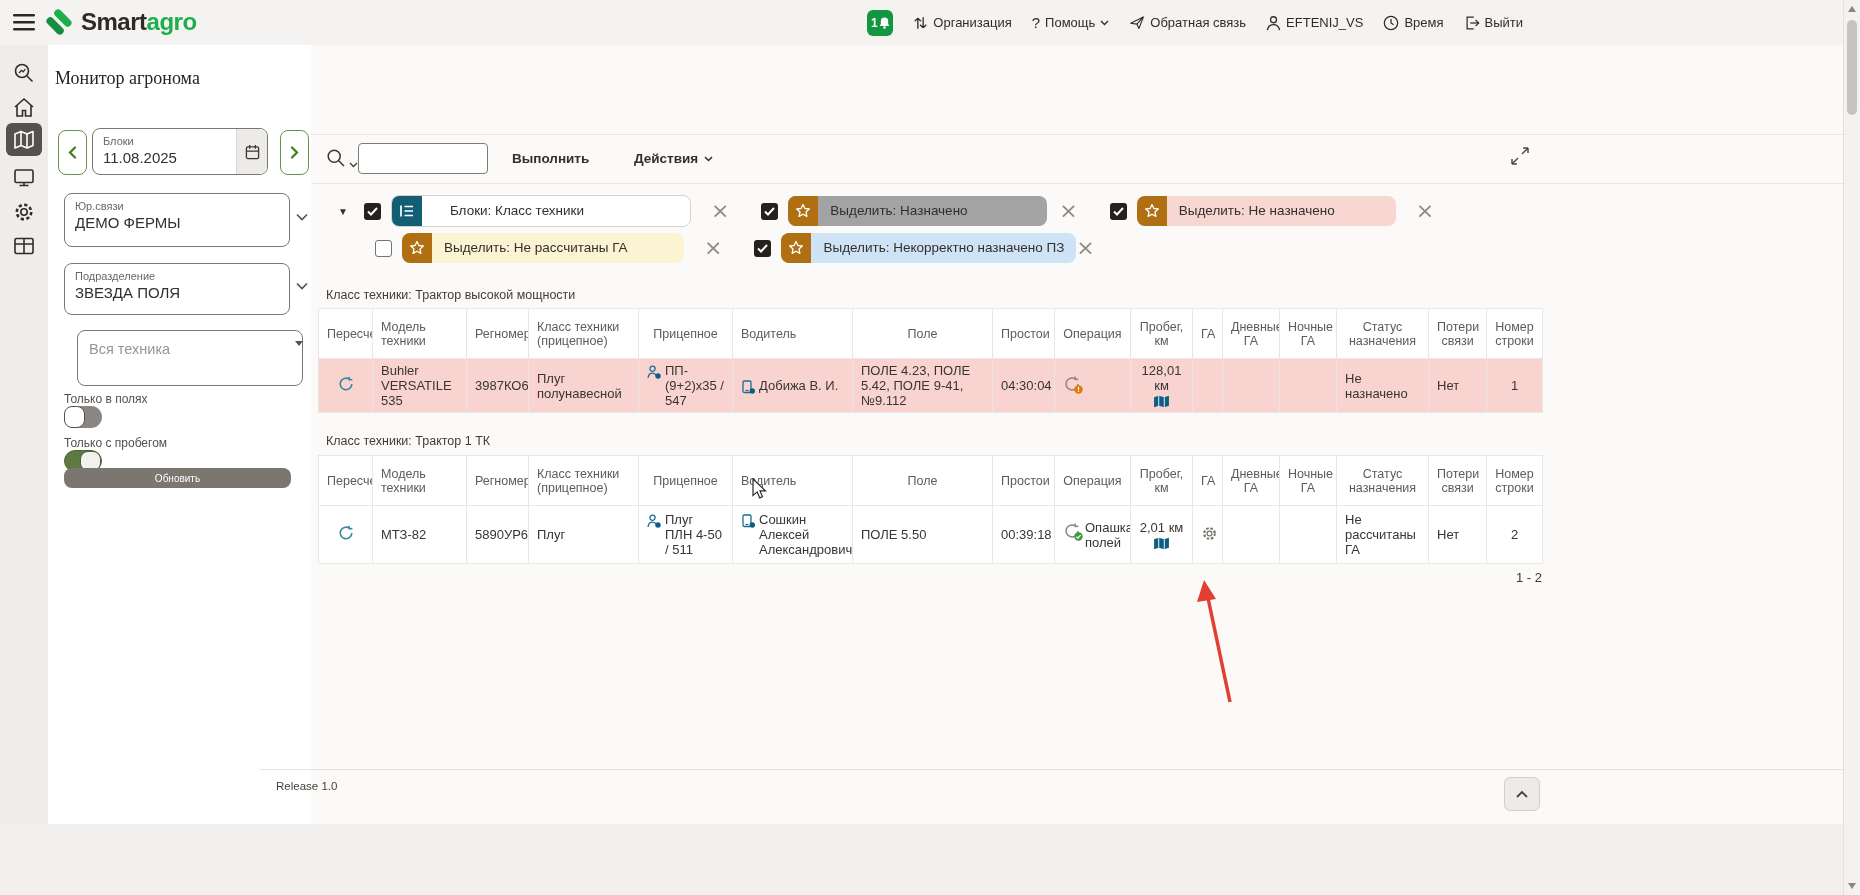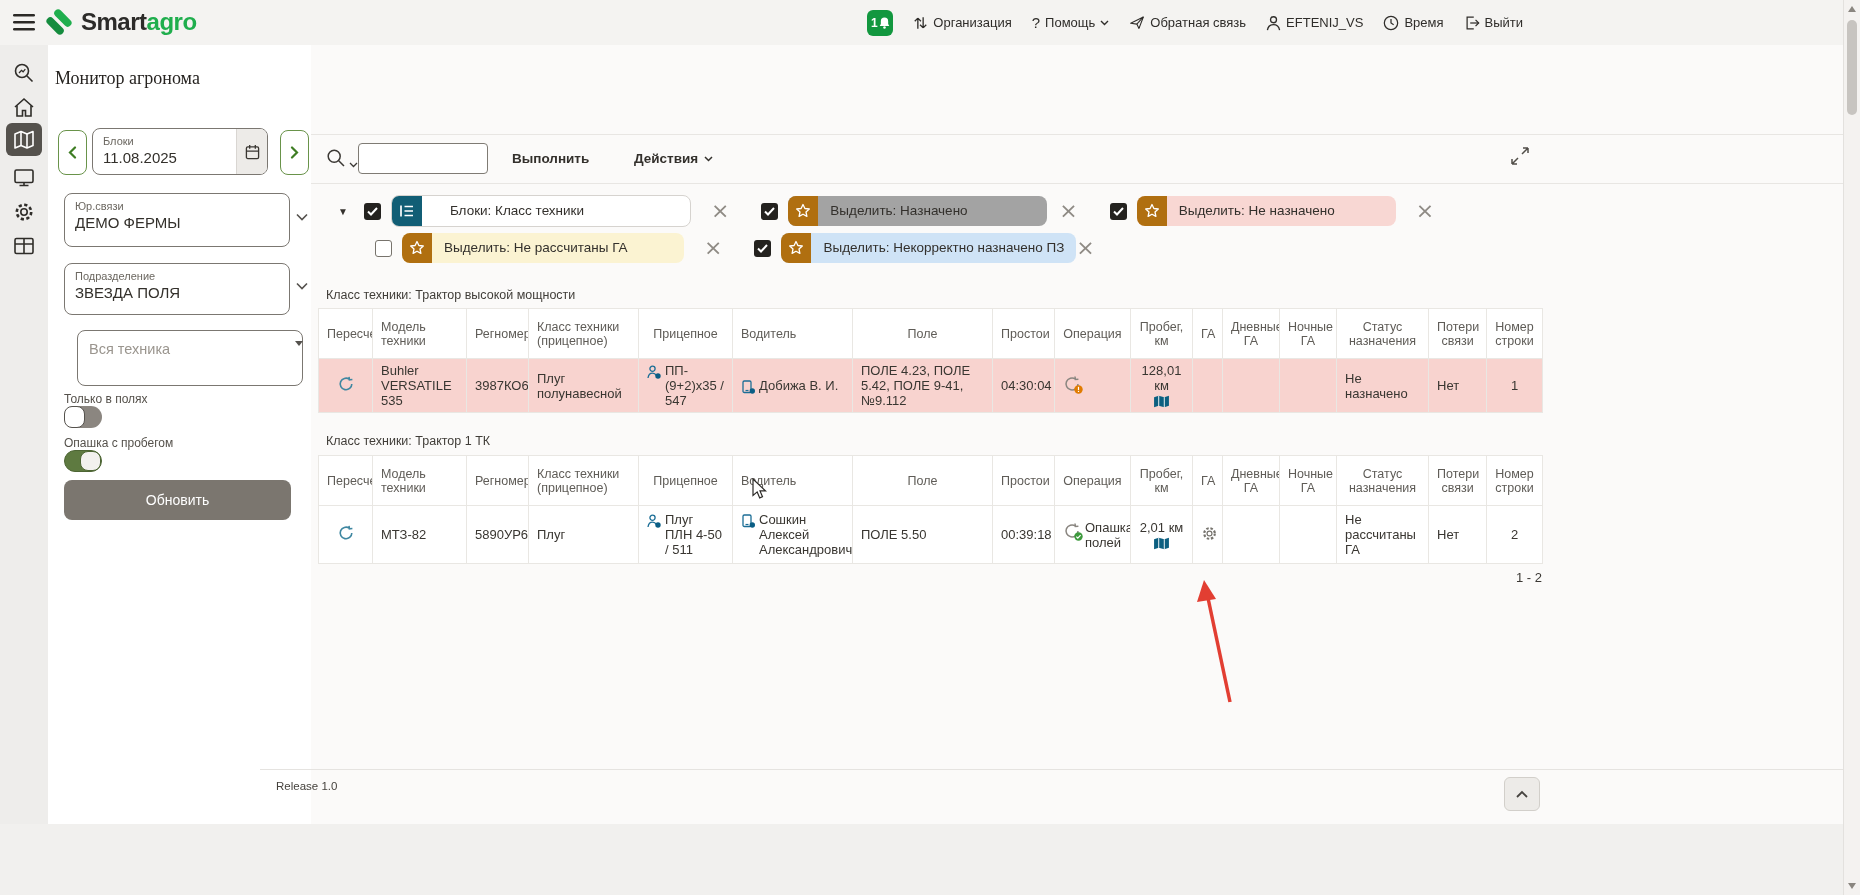--- a/index.html
+++ b/index.html
@@ -41,22 +41,22 @@
           padding:10px 18px 6px 11px;font-family:"Liberation Sans",sans-serif;font-size:14.5px;color:#33302b;background:transparent;}
   .f-area textarea::placeholder{color:#9a958e;}
   .tgl-label{position:absolute;left:64px;font-size:12px;color:#55514b;}
   .tgl{position:absolute;left:64px;width:38px;height:22px;border-radius:11px;cursor:pointer;}
   .tgl.off{background:#8b8680;}
   .tgl.off .knob{position:absolute;left:0;top:0;width:21px;height:22px;background:#fff;border:1.5px solid #55524d;
                  border-radius:8px;box-sizing:border-box;}
   .tgl.on{background:#5e7a40;border:1px solid #4d6534;box-sizing:border-box;}
   .tgl.on .knob{position:absolute;right:0;top:0;width:21px;height:20px;background:#f2f1ee;border:1.5px solid #4d6534;
                 border-radius:8px;box-sizing:border-box;}
-  .btn-update{position:absolute;left:64px;top:480px;width:227px;height:40px;background:#7b766f;color:#fff;border:none;
-              border-radius:8px;font-size:14px;font-family:"Liberation Sans",sans-serif;cursor:pointer;}
+  .btn-update{position:absolute;left:64px;top:468px;width:227px;height:20px;background:#7b766f;color:#fff;border:none;
+              border-radius:8px;font-size:10px;font-family:"Liberation Sans",sans-serif;cursor:pointer;}
 
   
   .main{position:absolute;left:311px;top:45px;width:1532px;height:779px;background:#fbfaf9;}
   .hline{position:absolute;left:311px;width:1532px;border-top:1px solid #e8e6e3;height:0;}
   .tb-input{position:absolute;left:358px;top:143px;width:130px;height:31px;border:1px solid #7f7b74;border-radius:4px;
             background:#fff;box-sizing:border-box;font-size:14px;padding:0 8px;font-family:"Liberation Sans",sans-serif;}
   .tb-btn{position:absolute;top:151px;font-size:13.5px;font-weight:bold;color:#33302c;cursor:pointer;display:flex;gap:6px;align-items:center;}
 
   
   .chiprow{position:absolute;display:flex;align-items:center;height:30px;}
@@ -275,21 +275,21 @@
   <div class="f-area">
     <textarea placeholder="Вся техника" style=""></textarea>
   </div>
   <div class="abs" style="left:295px;top:341px;width:0;height:0;border-left:4px solid transparent;border-right:4px solid transparent;border-top:5px solid #55524e;"></div>
 
   <div class="tgl-label" style="top:392px;">Только в полях</div>
   <div class="tgl off" style="top:406px;">
       <div class="knob"></div>
     </div>
 
-  <div class="tgl-label" style="top:436px;">Опашка с пробегом</div>
+  <div class="tgl-label" style="top:436px;">Только с пробегом</div>
   <div class="tgl on" style="top:450px;">
       <div class="knob"></div>
     </div>
 
   <button class="btn-update">Обновить</button>
 
   <div class="main"></div>
   <div class="hline" style="top:134px;"></div>
 
   <div class="abs" style="left:326px;top:148px;display:flex;align-items:flex-end;gap:3px;">

